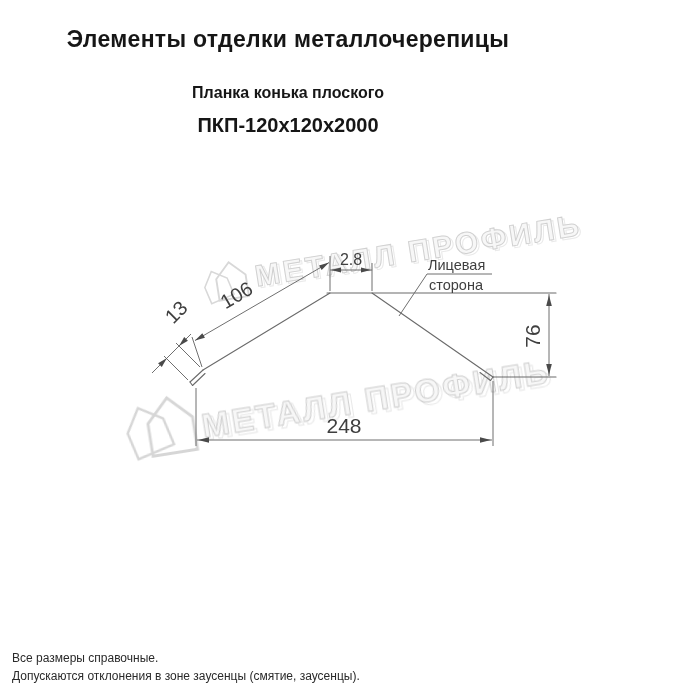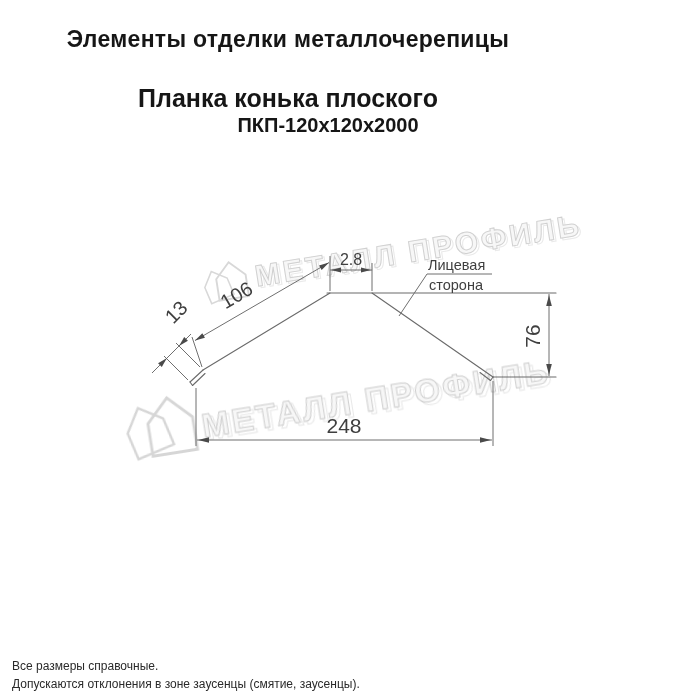--- a/index.html
+++ b/index.html
@@ -2,24 +2,24 @@
 <html><head>
 <meta charset="utf-8">
 <style>
   html,body{margin:0;padding:0;background:#ffffff;}
   .page{
     position:relative;width:700px;height:700px;background:#ffffff;overflow:hidden;
     font-family:"Liberation Sans", sans-serif;color:#1c1c1c;
   }
   .hdr{position:absolute;left:0;width:576px;text-align:center;margin:0;font-weight:bold;}
   .title{top:26px;font-size:23px;letter-spacing:0.3px;color:#161616;}
-  .subtitle{top:84px;font-size:25px;color:#161616;}
-  .code{top:114px;font-size:20px;color:#161616;margin-left:40px;}
+  .subtitle{top:84px;font-size:16px;color:#161616;}
+  .code{top:114px;font-size:20px;color:#161616;}
   .drawing-svg{position:absolute;left:0;top:0;width:700px;height:700px;}
-  .footer-note{position:absolute;left:12px;font-size:12px;color:#2a2a2a;margin-top:8px;}
+  .footer-note{position:absolute;left:12px;font-size:12px;color:#2a2a2a;}
   .note1{top:651px;}
   .note2{top:669px;}
   svg text{font-family:"Liberation Sans", sans-serif;}
   .dimtxt{fill:#3f3f3f;}
   .lbltxt{fill:#3f3f3f;font-size:14.5px;}
   .pline{stroke:#6a6a6a;stroke-width:1.1;fill:none;stroke-linecap:round;}
   .dline{stroke:#6f6f6f;stroke-width:1;fill:none;}
   .arw{fill:#4a4a4a;stroke:none;}
   .wm-house{fill:none;stroke:#d4d4d4;stroke-width:1.4;}
   .wm-text-front{fill:#f7f7f7;stroke:#cccccc;stroke-width:1;font-weight:bold;}

